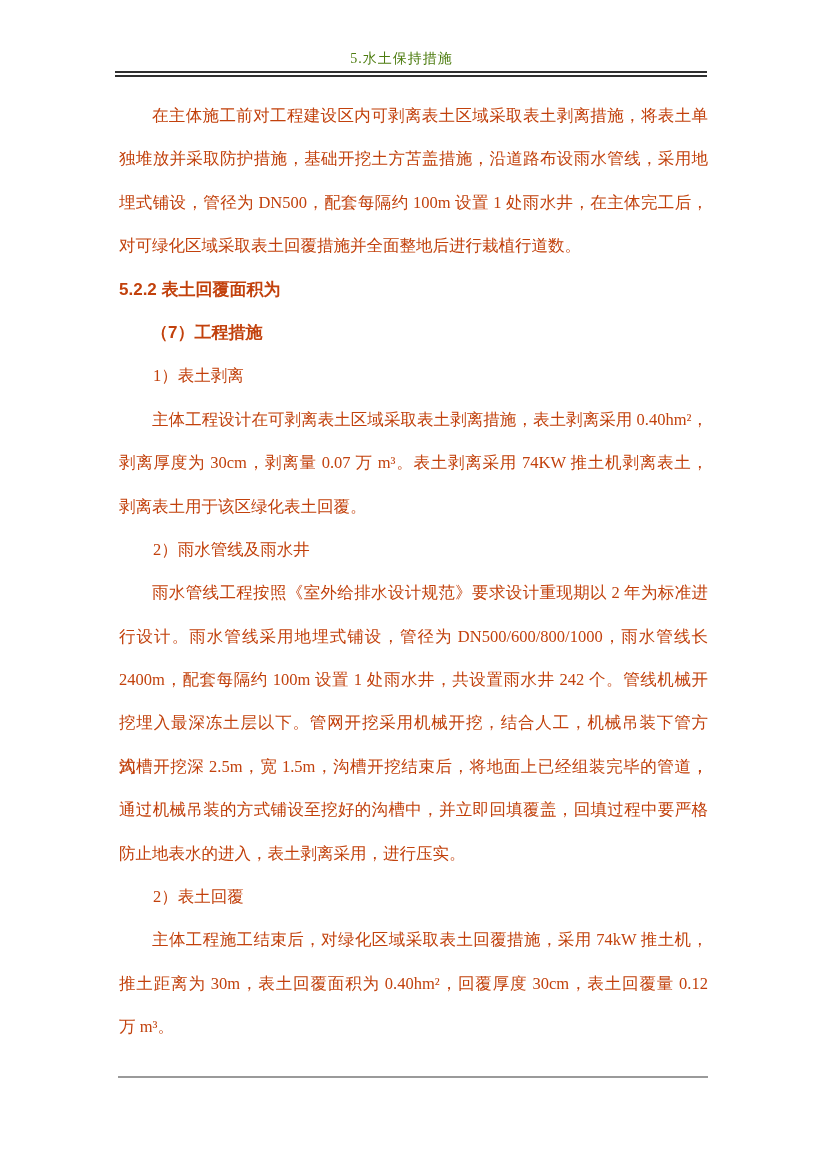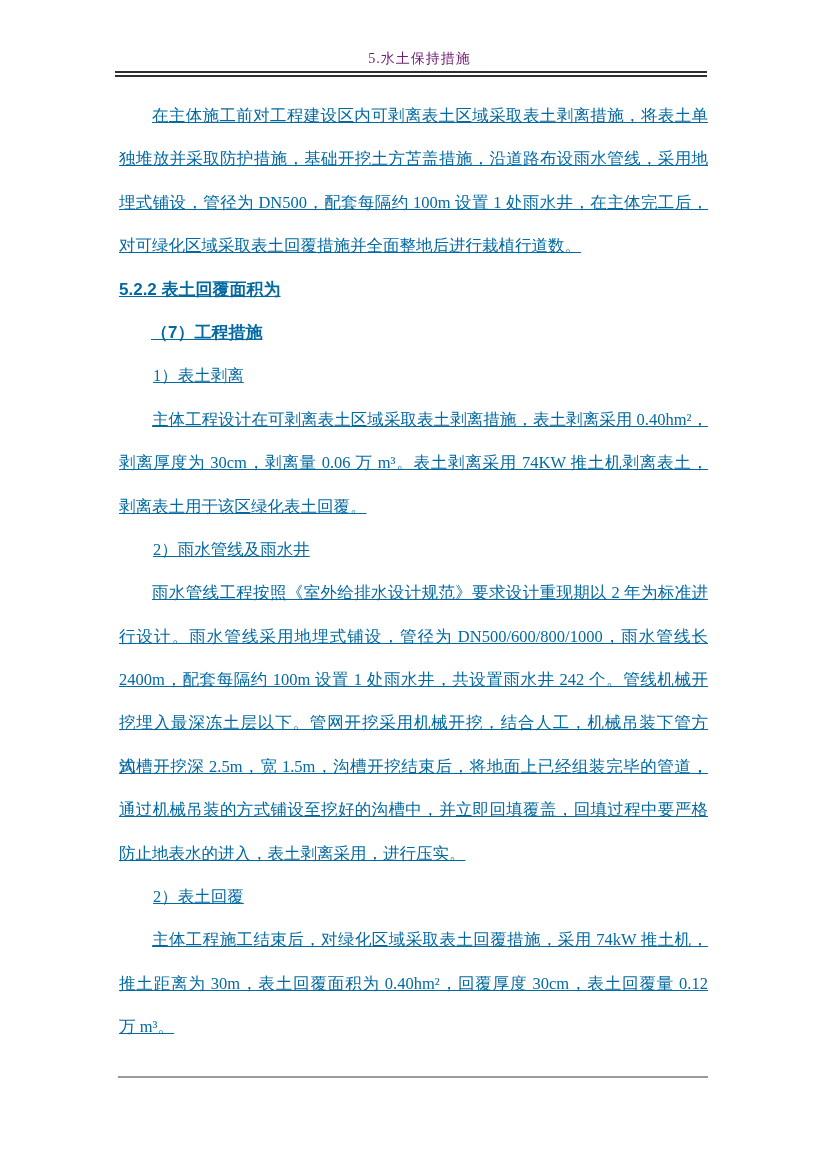--- a/index.html
+++ b/index.html
@@ -11,46 +11,45 @@
     color: #1c1c1c;
     overflow: hidden;
   }
   .page {
     position: relative;
     width: 827px; height: 1169px;
     background: #ffffff;
   }
   .header-title {
     position: absolute;
-    top: 50px; left: 126px; width: 587px;
+    top: 50px; left: 108px; width: 587px;
     text-align: center;
     font-size: 14px;
     line-height: 18px;
     letter-spacing: 1px;
-    color: #701a75;
+    color: #4d7c0f;
   }
   .header-rule {
     position: absolute;
     top: 71px; left: 115px; width: 592px;
     height: 6px;
     border-top: 2px solid #2f2f2f;
     border-bottom: 2px solid #2f2f2f;
   }
   .body-area {
     position: absolute;
     top: 94px; left: 119px; width: 589px;
   }
   .line {
     height: 43.4px;
     line-height: 43.4px;
     font-size: 16.5px;
     text-align: justify;
     text-align-last: justify;
-    color: #0369a1;
-    text-decoration: underline;
+    color: #c2410c;
   }
   .line.nofill { text-align-last: left; }
   .line.indent { text-indent: 33px; }
   .line.h1 {
     font-family: "Liberation Sans", "DejaVu Sans", sans-serif;
     font-weight: 700;
     font-size: 17px;
     text-align: left;
     text-align-last: left;
   }
@@ -103,21 +102,21 @@
 
   <div class="body-area">
       <div class="line indent">在主体施工前对工程建设区内可剥离表土区域采取表土剥离措施，将表土单</div>
       <div class="line">独堆放并采取防护措施，基础开挖土方苫盖措施，沿道路布设雨水管线，采用地</div>
       <div class="line">埋式铺设，管径为 DN500，配套每隔约 100m 设置 1 处雨水井，在主体完工后，</div>
       <div class="line nofill">对可绿化区域采取表土回覆措施并全面整地后进行栽植行道数。</div>
       <div class="line h1 nofill">5.2.2 表土回覆面积为</div>
       <div class="line h2 nofill">（7）工程措施</div>
       <div class="line sub nofill">1）表土剥离</div>
       <div class="line indent">主体工程设计在可剥离表土区域采取表土剥离措施，表土剥离采用 0.40hm²，</div>
-      <div class="line">剥离厚度为 30cm，剥离量 0.06 万 m³。表土剥离采用 74KW 推土机剥离表土，</div>
+      <div class="line">剥离厚度为 30cm，剥离量 0.07 万 m³。表土剥离采用 74KW 推土机剥离表土，</div>
       <div class="line nofill">剥离表土用于该区绿化表土回覆。</div>
       <div class="line sub nofill">2）雨水管线及雨水井</div>
       <div class="line indent">雨水管线工程按照《室外给排水设计规范》要求设计重现期以 2 年为标准进</div>
       <div class="line">行设计。雨水管线采用地埋式铺设，管径为 DN500/600/800/1000，雨水管线长</div>
       <div class="line">2400m，配套每隔约 100m 设置 1 处雨水井，共设置雨水井 242 个。管线机械开</div>
       <div class="line">挖埋入最深冻土层以下。管网开挖采用机械开挖，结合人工，机械吊装下管方式，</div>
       <div class="line">沟槽开挖深 2.5m，宽 1.5m，沟槽开挖结束后，将地面上已经组装完毕的管道，</div>
       <div class="line">通过机械吊装的方式铺设至挖好的沟槽中，并立即回填覆盖，回填过程中要严格</div>
       <div class="line nofill">防止地表水的进入，表土剥离采用，进行压实。</div>
       <div class="line sub nofill">2）表土回覆</div>

